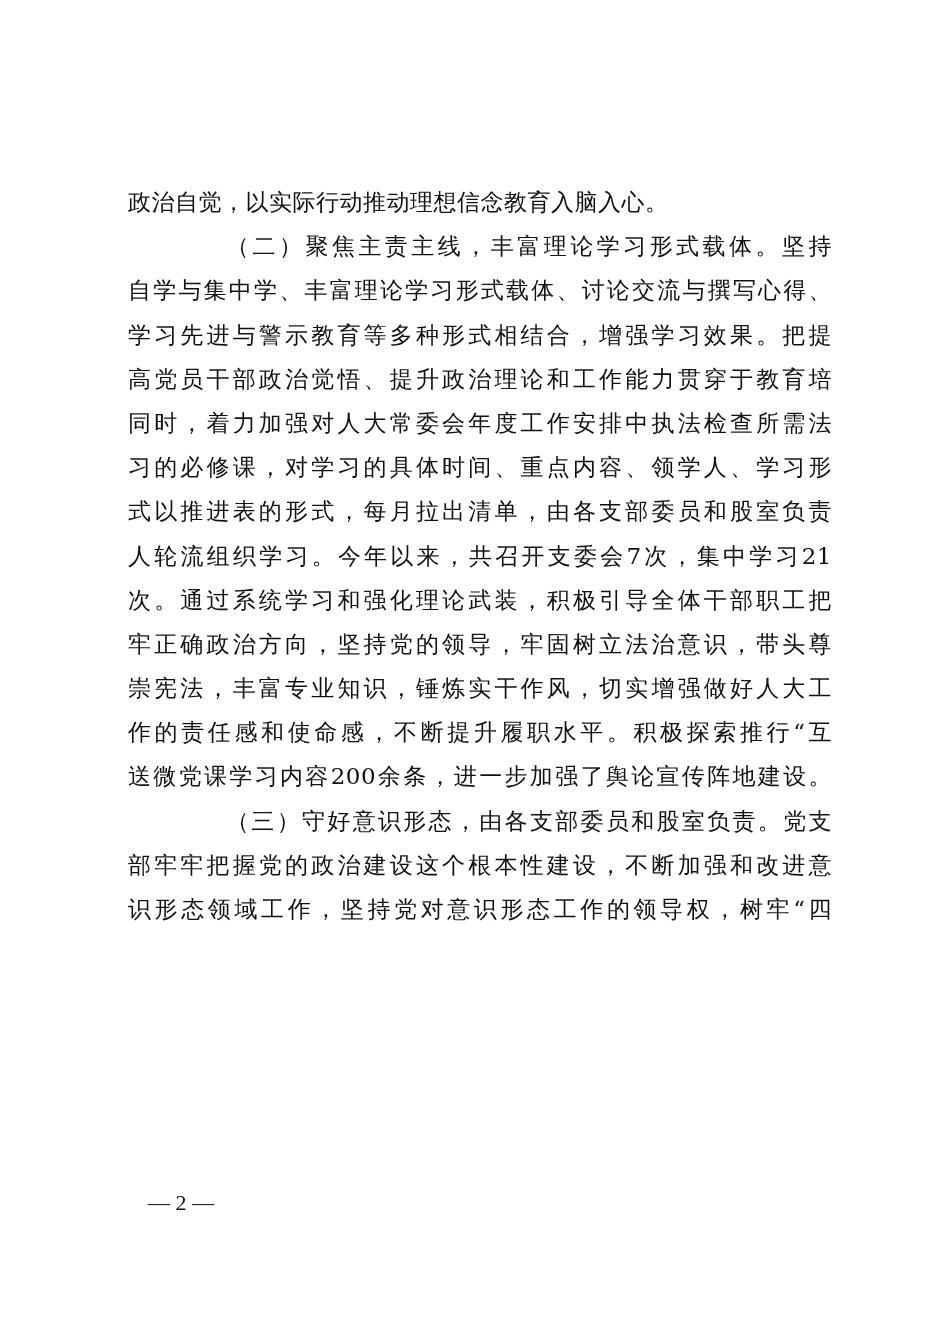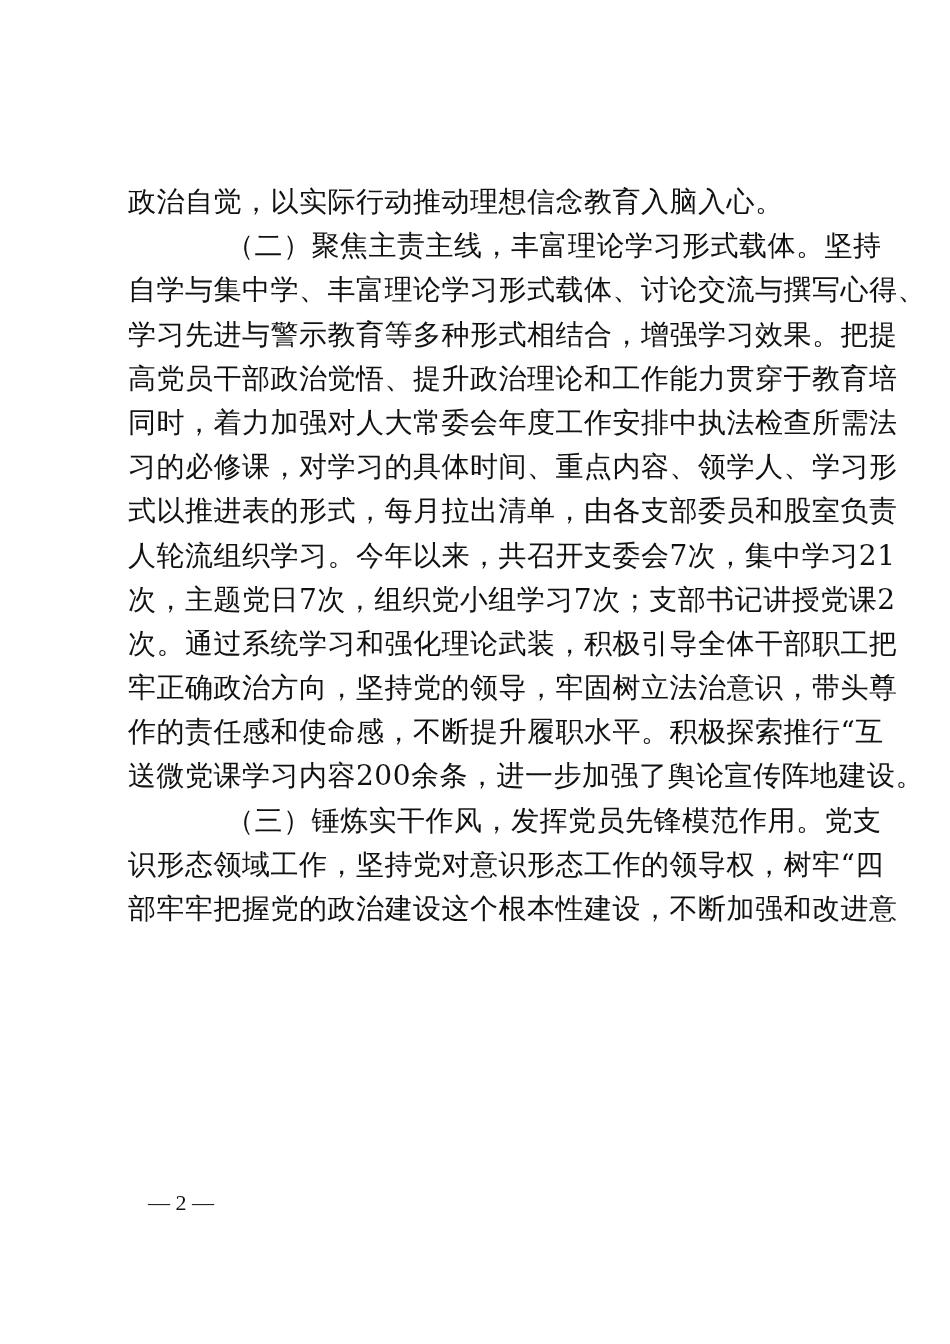--- a/index.html
+++ b/index.html
@@ -1,21 +1,21 @@
 <!DOCTYPE html>
 <html><head>
 <meta charset="utf-8">
 <style>
   html, body { margin: 0; padding: 0; background: #ffffff; }
   body { width: 950px; height: 1344px; position: relative; overflow: hidden; }
   .page { position: absolute; left: 0; top: 0; width: 950px; height: 1344px; background: #fff; }
   .text-block {
     position: absolute; left: 128px; top: 180px; width: 704px;
     font-family: "DejaVu Serif", "Liberation Serif", serif;
-    font-size: 28px; color: #111; line-height: 44.2px;
+    font-size: 23px; color: #111; line-height: 44.2px;
   }
   .line { display: block; white-space: nowrap; text-align: justify; text-align-last: justify; height: 44.2px; letter-spacing: 0.5px; }
   .line.last { text-align-last: left; }
   .indent { padding-left: 98px; }
   .bold { font-weight: normal; }
   .footer {
     position: absolute; left: 148px; top: 1190px;
     font-family: "Liberation Serif", "DejaVu Serif", serif; font-size: 22px; color: #111;
   }
 </style>
@@ -26,23 +26,23 @@
   <div class="text-block">
     <span class="line last">政治自觉，以实际行动推动理想信念教育入脑入心。</span>
     <span class="line indent"><span class="bold">（二）聚焦主责主线，丰富理论学习形式载体。</span><span>坚持</span></span>
     <span class="line">自学与集中学、丰富理论学习形式载体、讨论交流与撰写心得、</span>
     <span class="line">学习先进与警示教育等多种形式相结合，增强学习效果。把提</span>
     <span class="line">高党员干部政治觉悟、提升政治理论和工作能力贯穿于教育培</span>
     <span class="line">同时，着力加强对人大常委会年度工作安排中执法检查所需法</span>
     <span class="line">习的必修课，对学习的具体时间、重点内容、领学人、学习形</span>
     <span class="line">式以推进表的形式，每月拉出清单，由各支部委员和股室负责</span>
     <span class="line">人轮流组织学习。今年以来，共召开支委会7次，集中学习21</span>
-    <span class="line">次，主题党日7次，组织党小组学习7次；支部书记讲授党课2</span>
     <span class="line">次。通过系统学习和强化理论武装，积极引导全体干部职工把</span>
     <span class="line">牢正确政治方向，坚持党的领导，牢固树立法治意识，带头尊</span>
+    <span class="line">崇宪法，丰富专业知识，锤炼实干作风，切实增强做好人大工</span>
     <span class="line">作的责任感和使命感，不断提升履职水平。积极探索推行“互</span>
     <span class="line">送微党课学习内容200余条，进一步加强了舆论宣传阵地建设。</span>
-    <span class="line indent"><span class="bold">（三）锤炼实干作风，发挥党员先锋模范作用。</span><span>党支</span></span>
+    <span class="line indent"><span class="bold">（三）守好意识形态，由各支部委员和股室负责。</span><span>党支</span></span>
+    <span class="line">部牢牢把握党的政治建设这个根本性建设，不断加强和改进意</span>
     <span class="line">识形态领域工作，坚持党对意识形态工作的领导权，树牢“四</span>
-    <span class="line">部牢牢把握党的政治建设这个根本性建设，不断加强和改进意</span>
   </div>
   <div class="footer">— 2 —</div>
 </div>
 
 </body></html>

